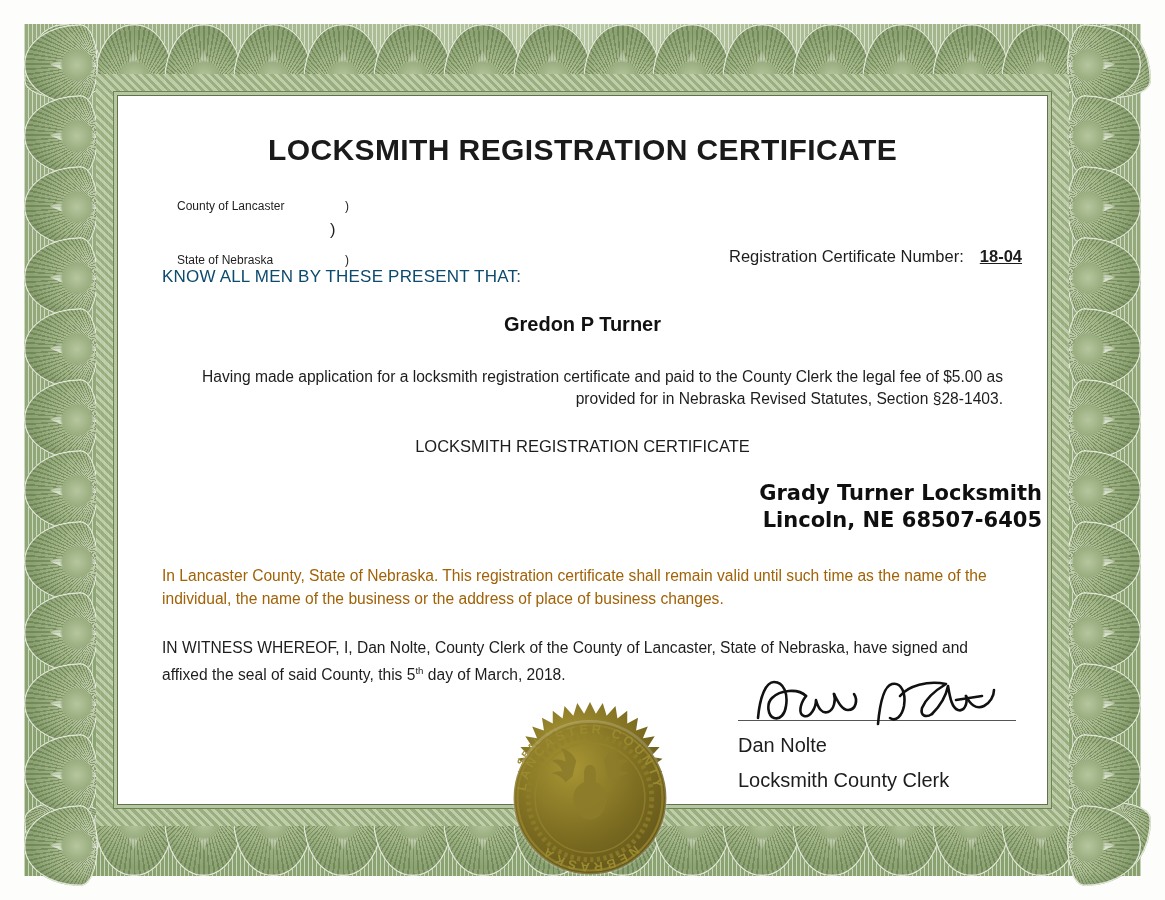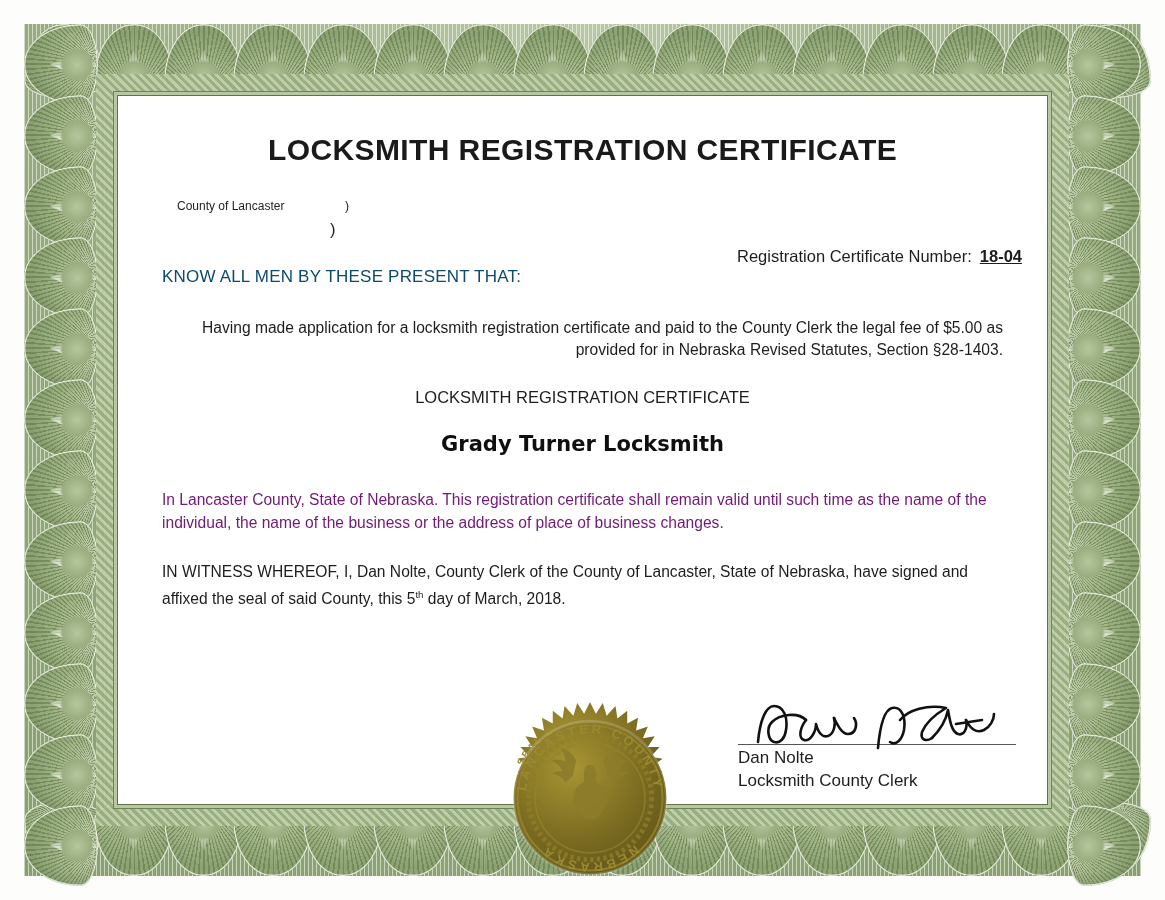--- a/index.html
+++ b/index.html
@@ -113,52 +113,52 @@
     letter-spacing:.4px;
     color:#1a1a1a;
     margin-top:32px;
   }
 
   .hdr-row{position:relative;margin-top:26px;height:68px;}
   .hdr-left{position:absolute;left:54px;top:0;font-size:12px;color:#1d1d1d;line-height:27px;}
   .hdr-left .lbl{display:inline-block;width:168px;}
   .paren-mid{position:absolute;left:207px;top:27px;font-size:16.5px;color:#1d1d1d;}
   .hdr-right{position:absolute;right:20px;top:54px;font-size:16.5px;color:#1d1d1d;white-space:nowrap;}
-  .regnum{font-weight:bold;text-decoration:underline;margin-left:8px;}
+  .regnum{font-weight:bold;text-decoration:underline;margin-left:16px;}
 
   .know{margin:6px 0 0 39px;font-size:17px;color:#0c4a6e;letter-spacing:.2px;}
 
   .person{
     text-align:center;font-weight:bold;font-size:20px;color:#111;
     margin-top:26px;
   }
 
   .para{
     margin:30px 39px 0 39px;
     font-size:15.6px;line-height:22px;color:#1d1d1d;text-align:right;
   }
 
   .mid-block{text-align:center;margin-top:24px;font-size:16.5px;color:#1d1d1d;line-height:24px;}
 
   .addr{
-    text-align:center;margin-top:22px;
+    text-align:right;margin-top:22px;
     font-family:"DejaVu Sans", sans-serif;
     font-weight:bold;font-size:21px;line-height:27px;color:#0f0f0f;
   }
   .addr sup{font-size:.62em;}
 
-  .para2{margin:30px 39px 0 39px;font-size:15.6px;line-height:23px;color:#701a75;}
+  .para2{margin:30px 39px 0 39px;font-size:15.6px;line-height:23px;color:#a16207;}
   .para3{margin:26px 39px 0 39px;font-size:15.6px;line-height:23px;color:#1d1d1d;}
   .para3 sup{font-size:.62em;}
 
   
   #sig-block{position:absolute;right:14px;bottom:8px;width:290px;}
   #sig-svg{display:block;margin:0 0 -6px 12px;}
   .sig-line{border-top:1.6px solid #555;width:278px;}
-  .sig-name{font-size:17px;color:#1d1d1d;line-height:21px;margin-top:2px;}
+  .sig-name{font-size:20px;color:#1d1d1d;line-height:21px;margin-top:14px;}
 
   
   #seal{
     position:absolute;left:492px;top:700px;width:196px;height:196px;
   }
   #seal svg{display:block;}
 </style>
 </head>
 <body>
 
@@ -235,38 +235,41 @@
   </div>
 
   <div id="content">
 
     <div class="title">LOCKSMITH REGISTRATION CERTIFICATE</div>
 
     <div class="hdr-row">
       <div class="hdr-left">
         <div><span class="lbl">County of Lancaster</span><span>)</span></div>
         <div style="height:27px;"></div>
+        <div><span class="lbl">State of Nebraska</span><span>)</span></div>
       </div>
       <div class="paren-mid">)</div>
       <div class="hdr-right">
         <span>Registration Certificate Number:</span><span class="regnum">18-04</span>
       </div>
     </div>
 
     <div class="know">KNOW ALL MEN BY THESE PRESENT THAT:</div>
 
+    <div class="person">Gredon P Turner</div>
 
     <div class="para">Having made application for a locksmith registration certificate and paid to the County Clerk the legal fee of $5.00 as provided for in Nebraska Revised Statutes, Section §28-1403.</div>
 
     <div class="mid-block">
       <div>LOCKSMITH REGISTRATION CERTIFICATE</div>
     </div>
 
     <div class="addr">
       <div>Grady Turner Locksmith</div>
+      <div>Lincoln, NE 68507-6405</div>
     </div>
 
     <div class="para2">In Lancaster County, State of Nebraska.   This registration certificate shall remain valid until such time as the name of the individual, the name of the business or the address of place of business changes.</div>
 
     <div class="para3"><span>IN WITNESS WHEREOF, I, Dan Nolte, County Clerk of the County of Lancaster, State of Nebraska, have signed and affixed the seal of said County, this 5</span><sup>th</sup><span> day of March, 2018.</span></div>
 
     <div id="sig-block">
       <svg id="sig-svg" width="260" height="52" viewBox="0 0 260 52">
         <g fill="none" stroke="#111" stroke-width="2.6" stroke-linecap="round" stroke-linejoin="round">
           <path d="M8,44 C10,22 16,8 24,8 C34,8 38,20 36,32 C35,40 30,46 24,44 C18,42 16,30 22,24 C30,16 48,14 56,22"></path>

